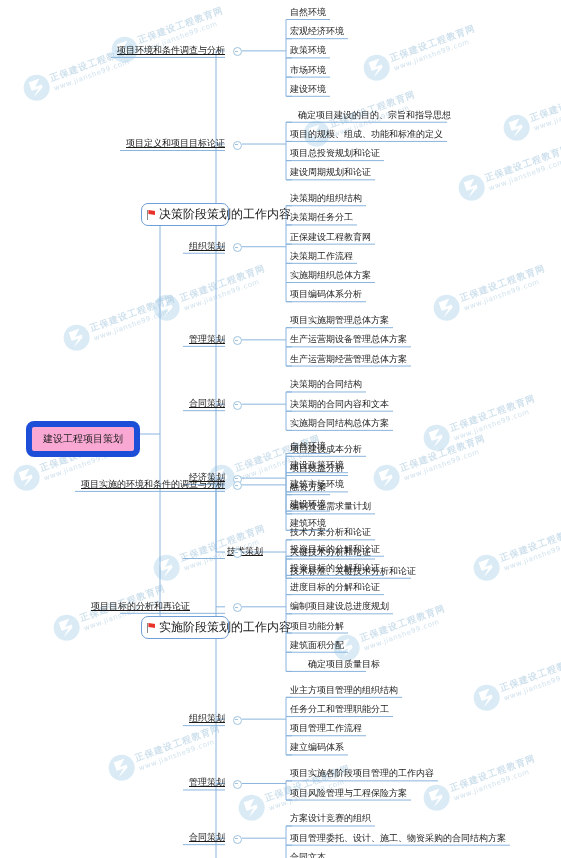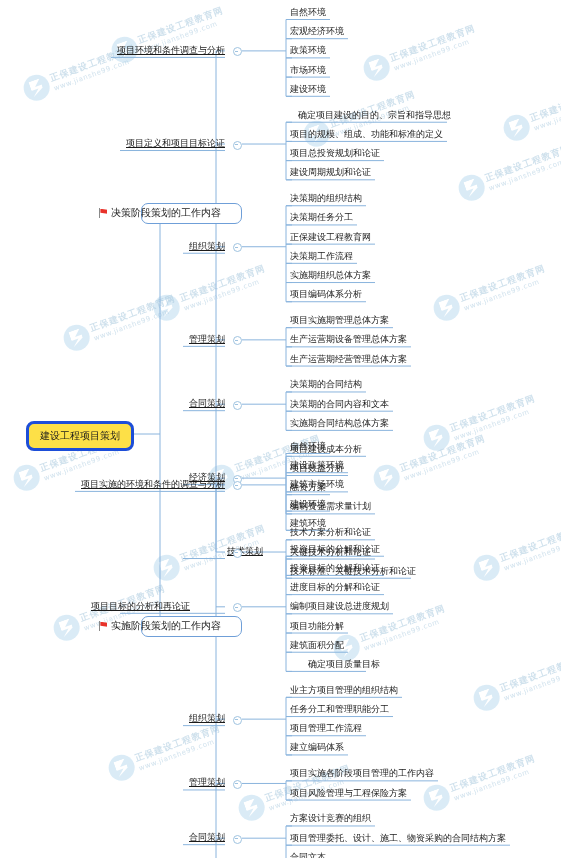--- a/index.html
+++ b/index.html
@@ -35,31 +35,31 @@
     clip-path:polygon(0% 0%,100% 0%,40% 42%,100% 42%,100% 60%,0% 100%,62% 58%,0% 58%);
   }
   .wm .txt{display:inline-block;vertical-align:middle;margin-left:3px;}
   .wm .l1{display:block;font-size:9px;color:#a9c9de;letter-spacing:1px;font-weight:bold;}
   .wm .l2{display:block;font-size:7px;color:#a9c9de;letter-spacing:.6px;}
 
   
   .node{position:absolute;white-space:nowrap;}
 
   .root{
-    border:3px solid #1d4ed8;border-radius:8px;
-    background:#fde047;
+    border:6px solid #1d4ed8;border-radius:8px;
+    background:#f9a8d4;
     padding:5px 11px;
     font-size:10px;color:#1b1b1b;text-align:right;
   }
   .branch{
     border:1px solid #6f9fd8;border-radius:7px;
     background:#ffffff;
-    padding:3px 20px 3px 5px;
-    font-size:10px;color:#1b1b1b;line-height:1.25;
-    display:flex;align-items:center;gap:3px;justify-content:flex-end;
+    padding:3px 7px 3px 5px;
+    font-size:12px;color:#1b1b1b;line-height:1.25;
+    display:flex;align-items:center;gap:3px;
   }
   .branch .flaglabel{display:inline-block;}
   .flag-icon{
     display:inline-block;width:9px;height:10px;position:relative;flex:0 0 auto;
   }
   .flag-icon::before{
     content:"";position:absolute;left:0;top:0;width:1.4px;height:10px;background:#8a8a8a;
   }
   .flag-icon::after{
     content:"";position:absolute;left:1.4px;top:.5px;

